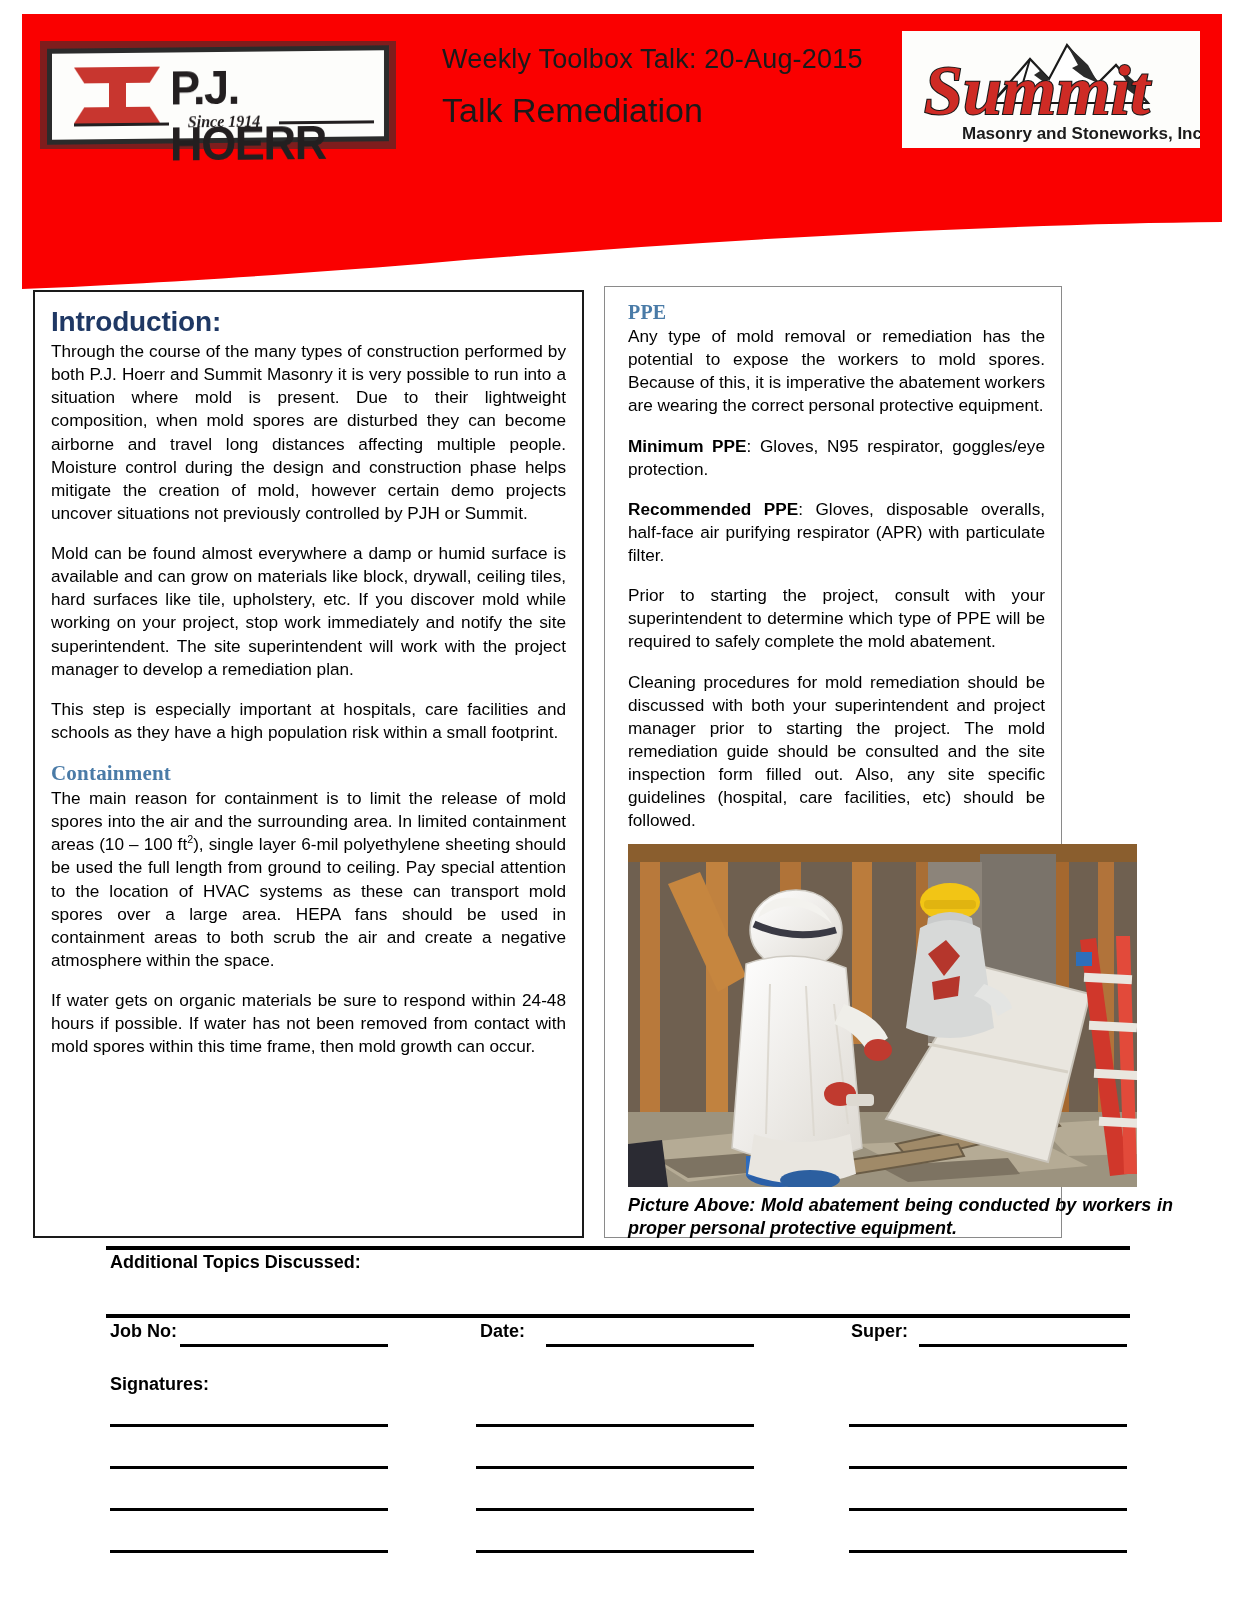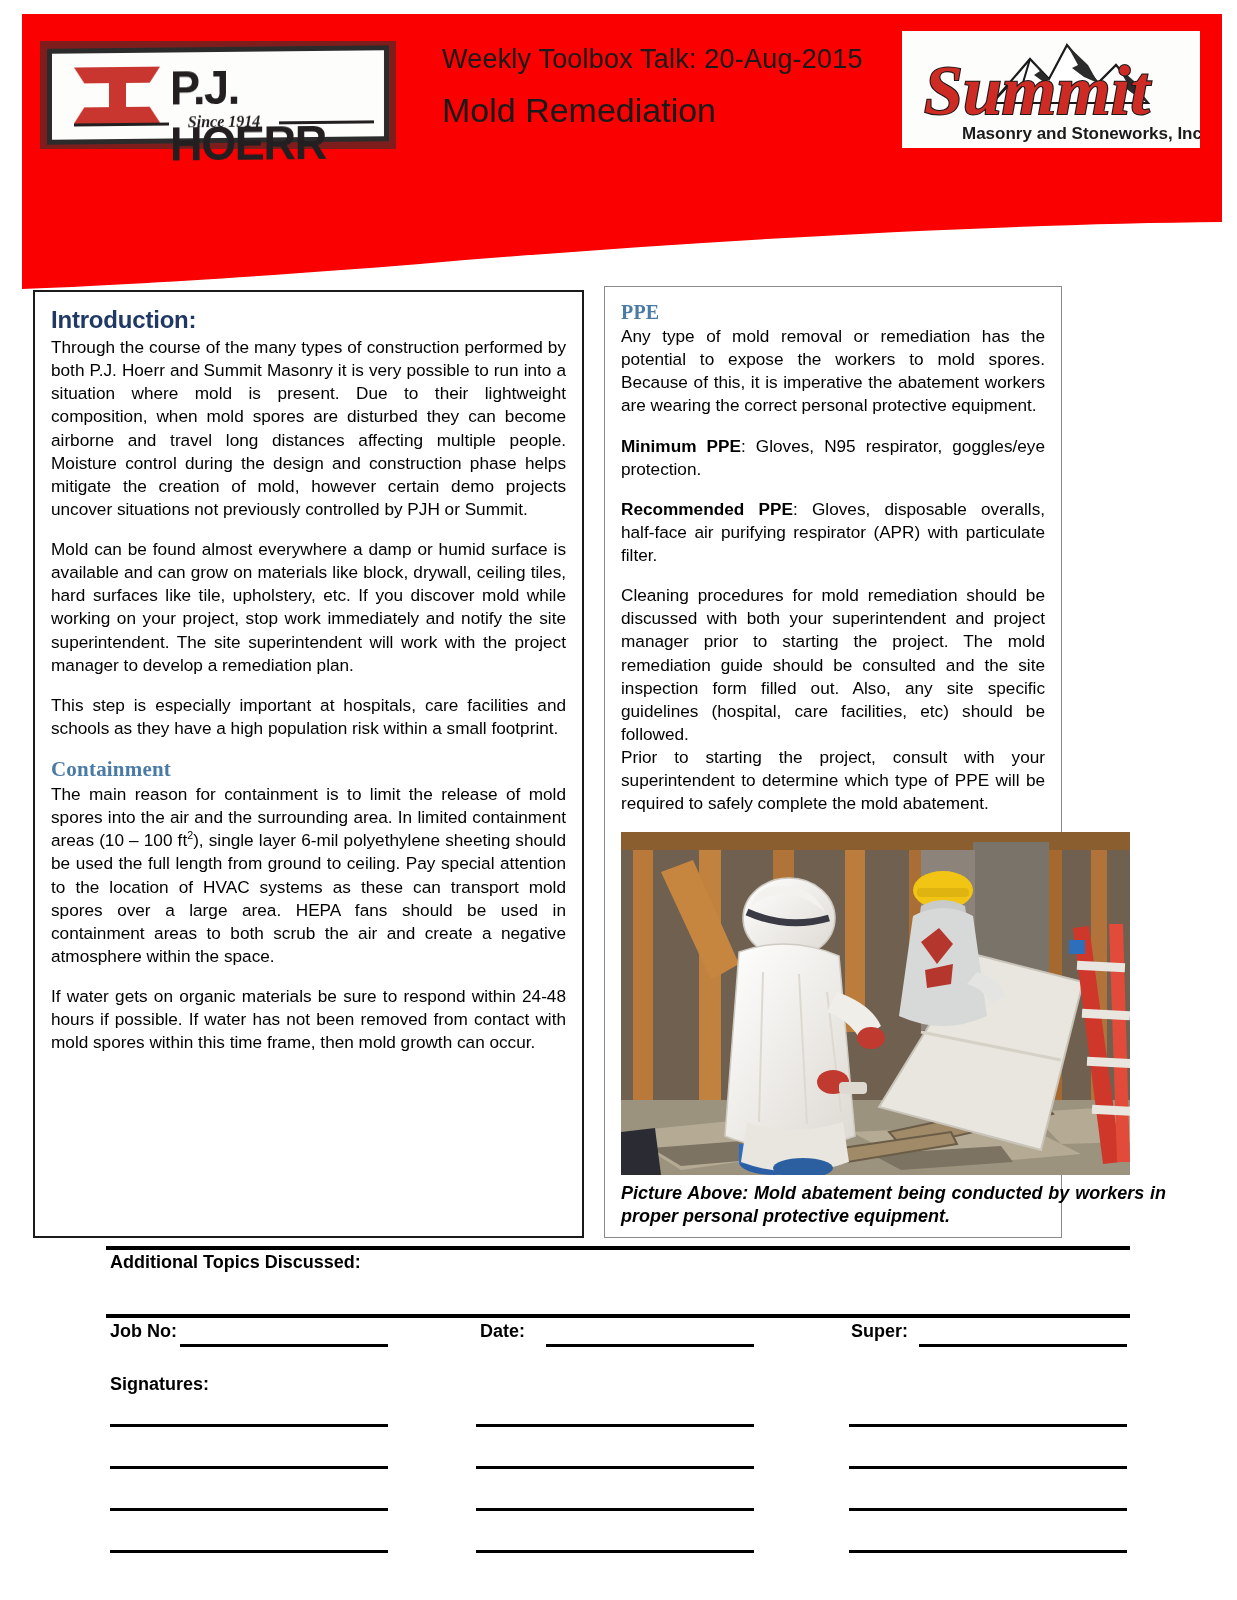--- a/index.html
+++ b/index.html
@@ -166,28 +166,28 @@
     padding: 14px 16px 10px 16px;
   }
   .col-right {
     position: absolute;
     left: 604px;
     top: 286px;
     width: 458px;
     height: 952px;
     border: 1.5px solid #8a8a8a;
     box-sizing: border-box;
-    padding: 14px 16px 10px 16px;
+    padding: 14px 16px 10px 23px;
   }
 
   h2.head-intro {
     margin: 0 0 2px 0;
     font-family: "Liberation Sans", sans-serif;
     font-weight: 700;
-    font-size: 24px;
+    font-size: 28px;
     color: #1f3864;
     letter-spacing: -0.2px;
   }
   h3.head-sub {
     margin: 3px 0 1px 0;
     font-family: "Liberation Serif", serif;
     font-weight: 700;
     font-size: 21px;
     color: #4a7ba7;
     letter-spacing: 0.2px;
@@ -279,21 +279,21 @@
         <div class="pjh-rule">
           <div class="ln l"></div>
           <div class="ln r"></div>
           <div class="pjh-since">Since 1914</div>
         </div>
       </div>
     </div>
 
     <div class="header-titles">
       <div class="hdr-line1">Weekly Toolbox Talk: 20-Aug-2015</div>
-      <div class="hdr-line2">Mold Remediation</div>
+      <div class="hdr-line2">Talk Remediation</div>
     </div>
 
     <div class="summit-logo">
       <svg width="298" height="117" viewBox="0 0 298 117">
 
         <g>
           <path d="M90,72 L128,28 L147,48 L165,14 L196,52 L214,34 L246,72 Z" fill="#ffffff" stroke="#1a1a1a" stroke-width="2.2"></path>
           <path d="M128,28 L138,40 L132,44 L143,52 L147,48 Z" fill="#2b2b2b"></path>
           <path d="M165,14 L176,34 L170,37 L182,46 L196,52 L186,34 Z" fill="#2b2b2b"></path>
           <path d="M214,34 L224,50 L218,53 L230,62 L246,72 L232,50 Z" fill="#2b2b2b"></path>
@@ -324,23 +324,23 @@
 
   <div class="col-right">
     <h3 class="head-sub ppe">PPE</h3>
 
     <p class="body">Any type of mold removal or remediation has the potential to expose the workers to mold spores.   Because of this, it is imperative the abatement workers are wearing the correct personal protective equipment.</p>
 
     <p class="body"><b>Minimum PPE</b><span>: Gloves, N95 respirator, goggles/eye protection.</span></p>
 
     <p class="body"><b>Recommended PPE</b><span>: Gloves, disposable overalls, half-face air purifying respirator (APR) with particulate filter.</span></p>
 
+    <p class="body">Prior to starting the project, consult with your superintendent to determine which type of PPE will be required to safely complete the mold abatement.</p>
+
     <p class="body tight">Cleaning procedures for mold remediation should be discussed with both your superintendent and project manager prior to starting the project.   The mold remediation guide should be consulted and the site inspection form filled out.  Also, any site specific guidelines (hospital, care facilities, etc) should be followed.</p>
-
-    <p class="body">Prior to starting the project, consult with your superintendent to determine which type of PPE will be required to safely complete the mold abatement.</p>
 
     <div class="photo-wrap">
       <svg width="509" height="343" viewBox="0 0 509 343">
         <defs>
           <linearGradient id="wallg" x1="0" y1="0" x2="0" y2="1">
             <stop offset="0" stop-color="#7d6a50"></stop>
             <stop offset="1" stop-color="#5c4e3c"></stop>
           </linearGradient>
           <linearGradient id="suitg" x1="0" y1="0" x2="1" y2="1">
             <stop offset="0" stop-color="#ffffff"></stop>

